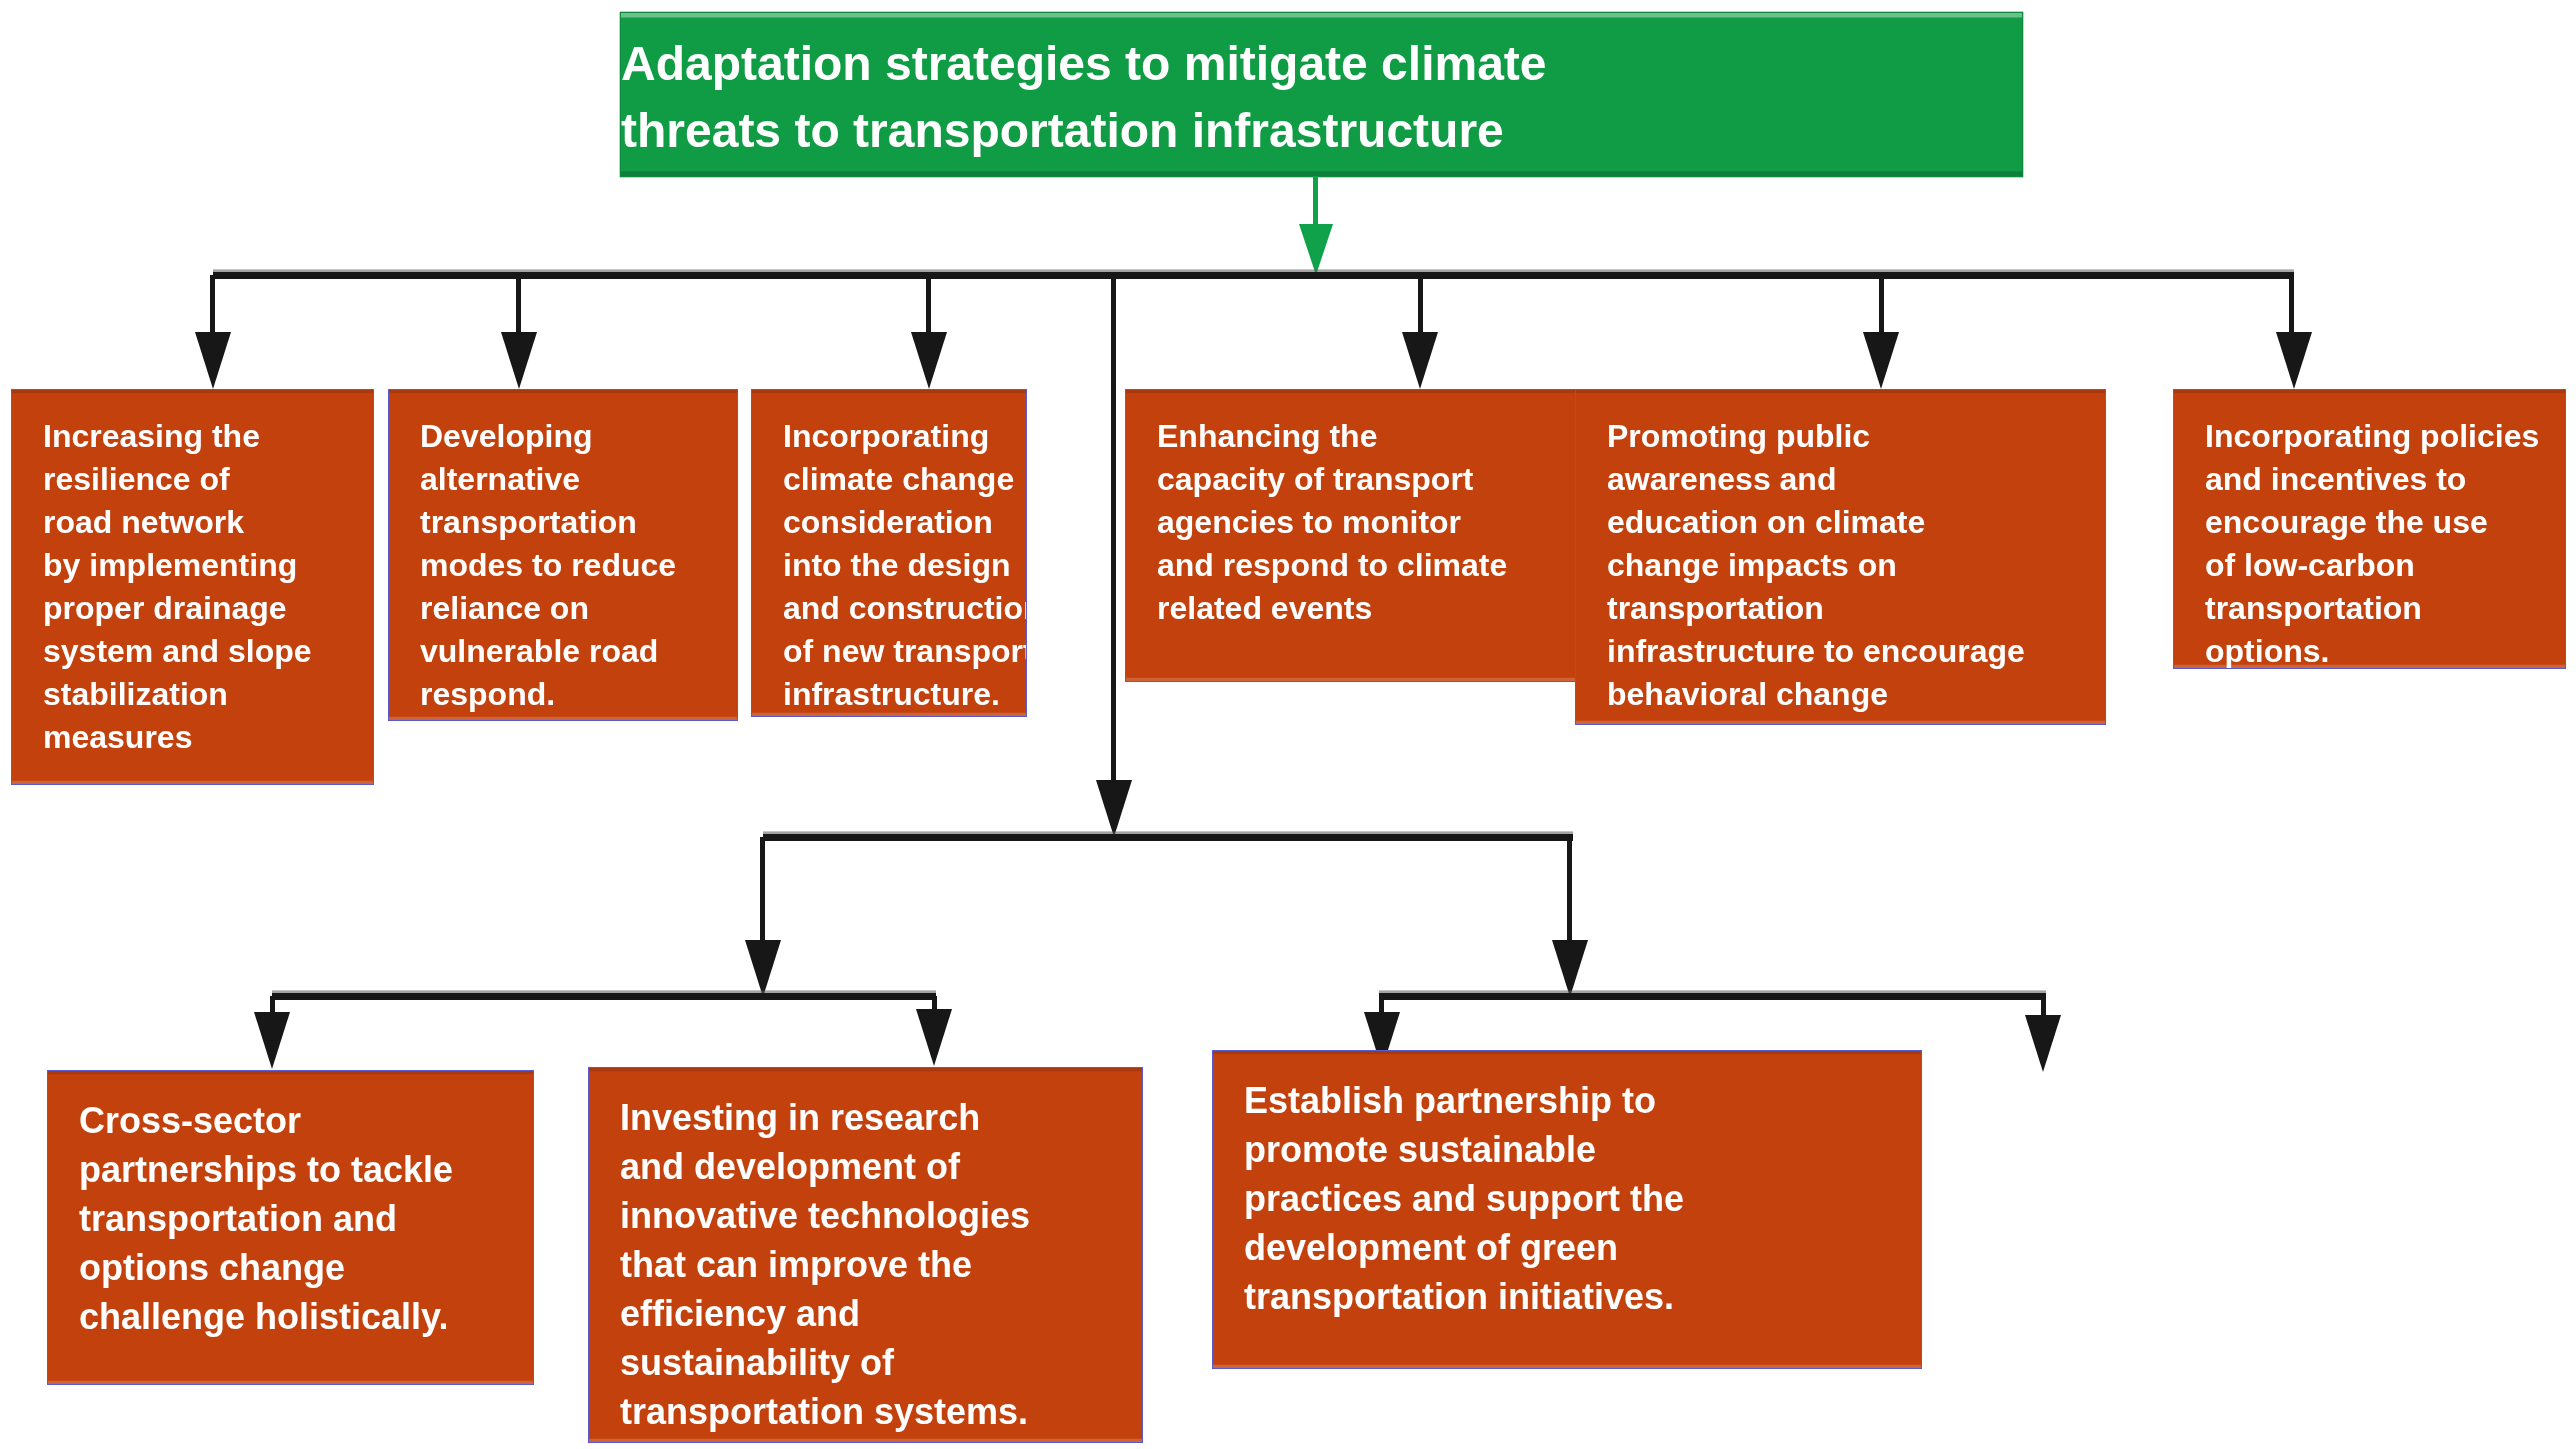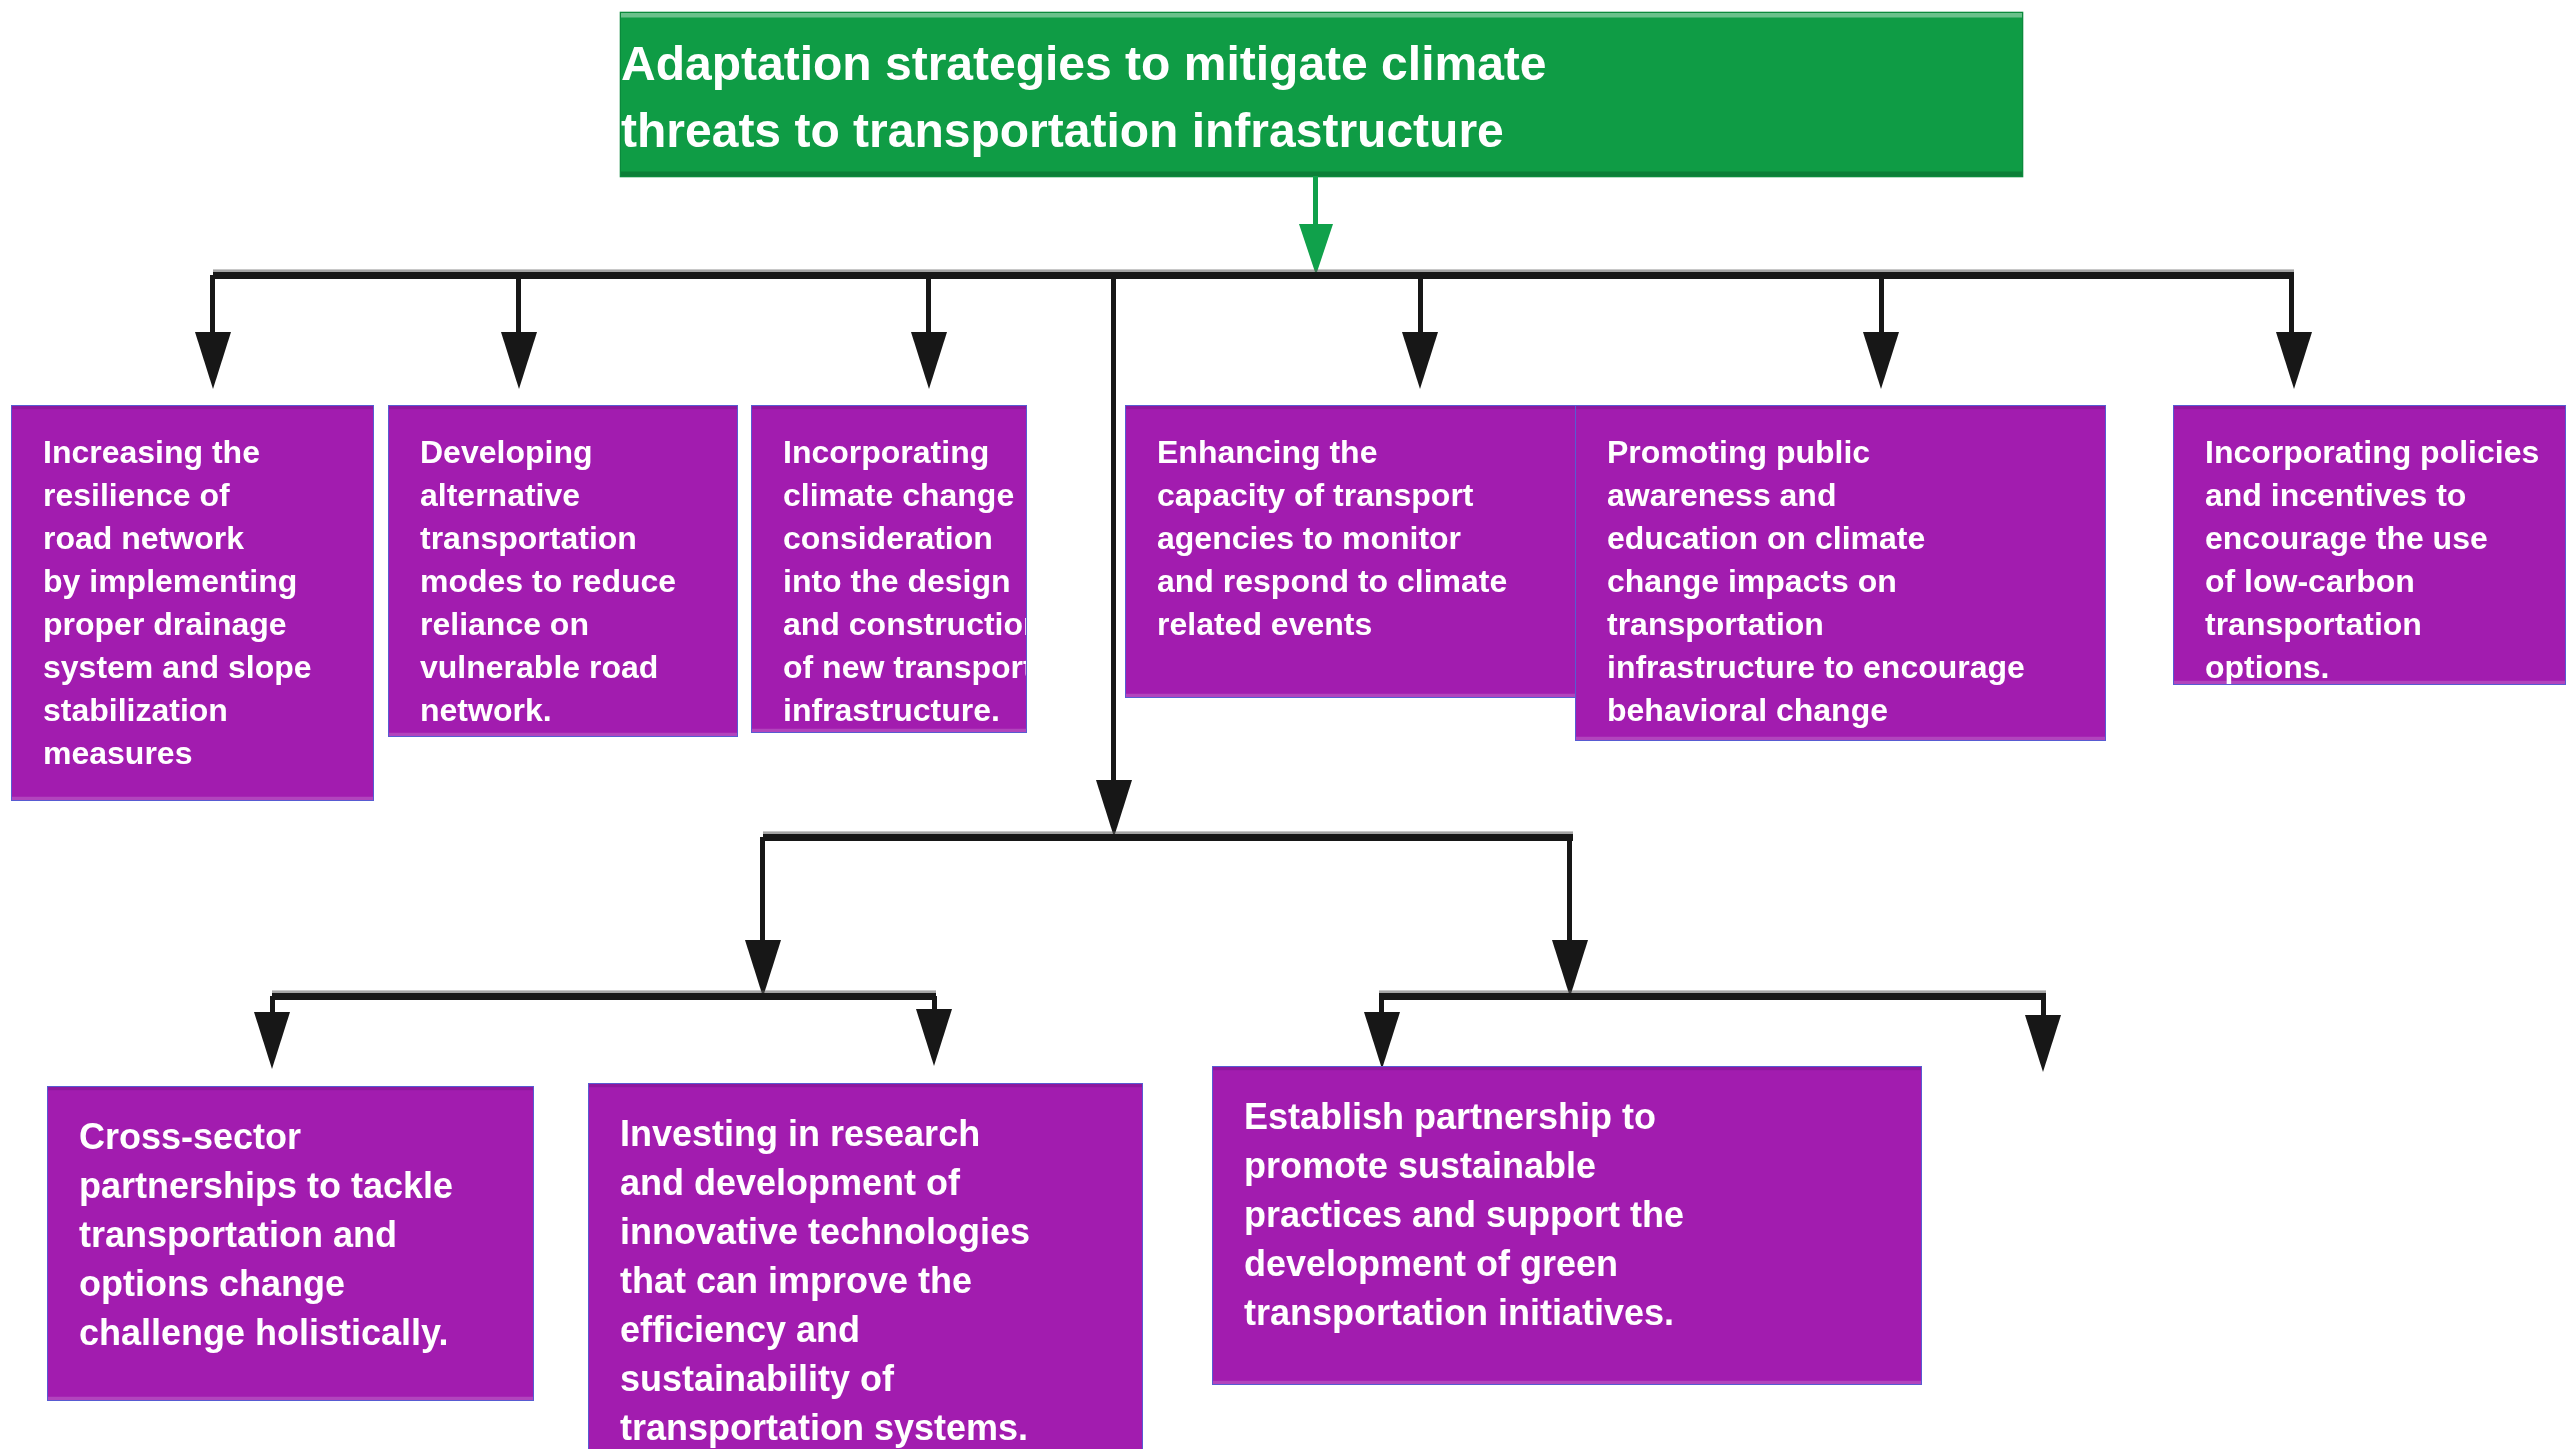--- a/index.html
+++ b/index.html
@@ -21,25 +21,24 @@
   .root-node{
     background:#0f9c45;
     box-shadow:inset 0 4.5px 0 rgba(255,255,255,0.38), inset 0 -4.5px 0 rgba(0,0,0,0.18), 0 0 0 1.3px #0b8a3c;
     font-size:48px;
     line-height:67px;
     text-align:left;
     padding-top:17px;
     white-space:pre-line;
   }
   .purple-node{
-    background:#a21caf;
+    background:#c2410c;
     border:1.9px solid #585bd2;
     box-shadow:inset 0 3.2px 0 rgba(0,0,40,0.12), inset 0 -3.2px 0 rgba(255,255,255,0.18);
     padding:25px 9px 0 31px;
-    margin-top:16px;
   }
   .row1{font-size:32px;line-height:43px;}
   .row2{font-size:36px;line-height:49px;}
   .hline,.vline{position:absolute;background:#171717;}
   .hline{height:7.1px;box-shadow:0 -2.6px 0 rgba(90,90,90,0.55);}
   .vline{width:5.2px;}
   .arrowhead{
     position:absolute;width:0;height:0;
     border-left:18px solid transparent;
     border-right:18px solid transparent;
@@ -118,21 +117,21 @@
 system and slope
 stabilization
 measures</div>
 
   <div class="node purple-node row1" style="left:388px;top:389px;width:350px;height:332px;">Developing
 alternative
 transportation
 modes to reduce
 reliance on
 vulnerable road
-network.</div>
+respond.</div>
 
   <div class="node purple-node row1" style="left:751px;top:389px;width:276px;height:328px;">Incorporating
 climate change
 consideration
 into the design
 and construction
 of new transport
 infrastructure.</div>
 
   <div class="node purple-node row1" style="left:1125px;top:389px;width:462px;height:293px;">Enhancing the

